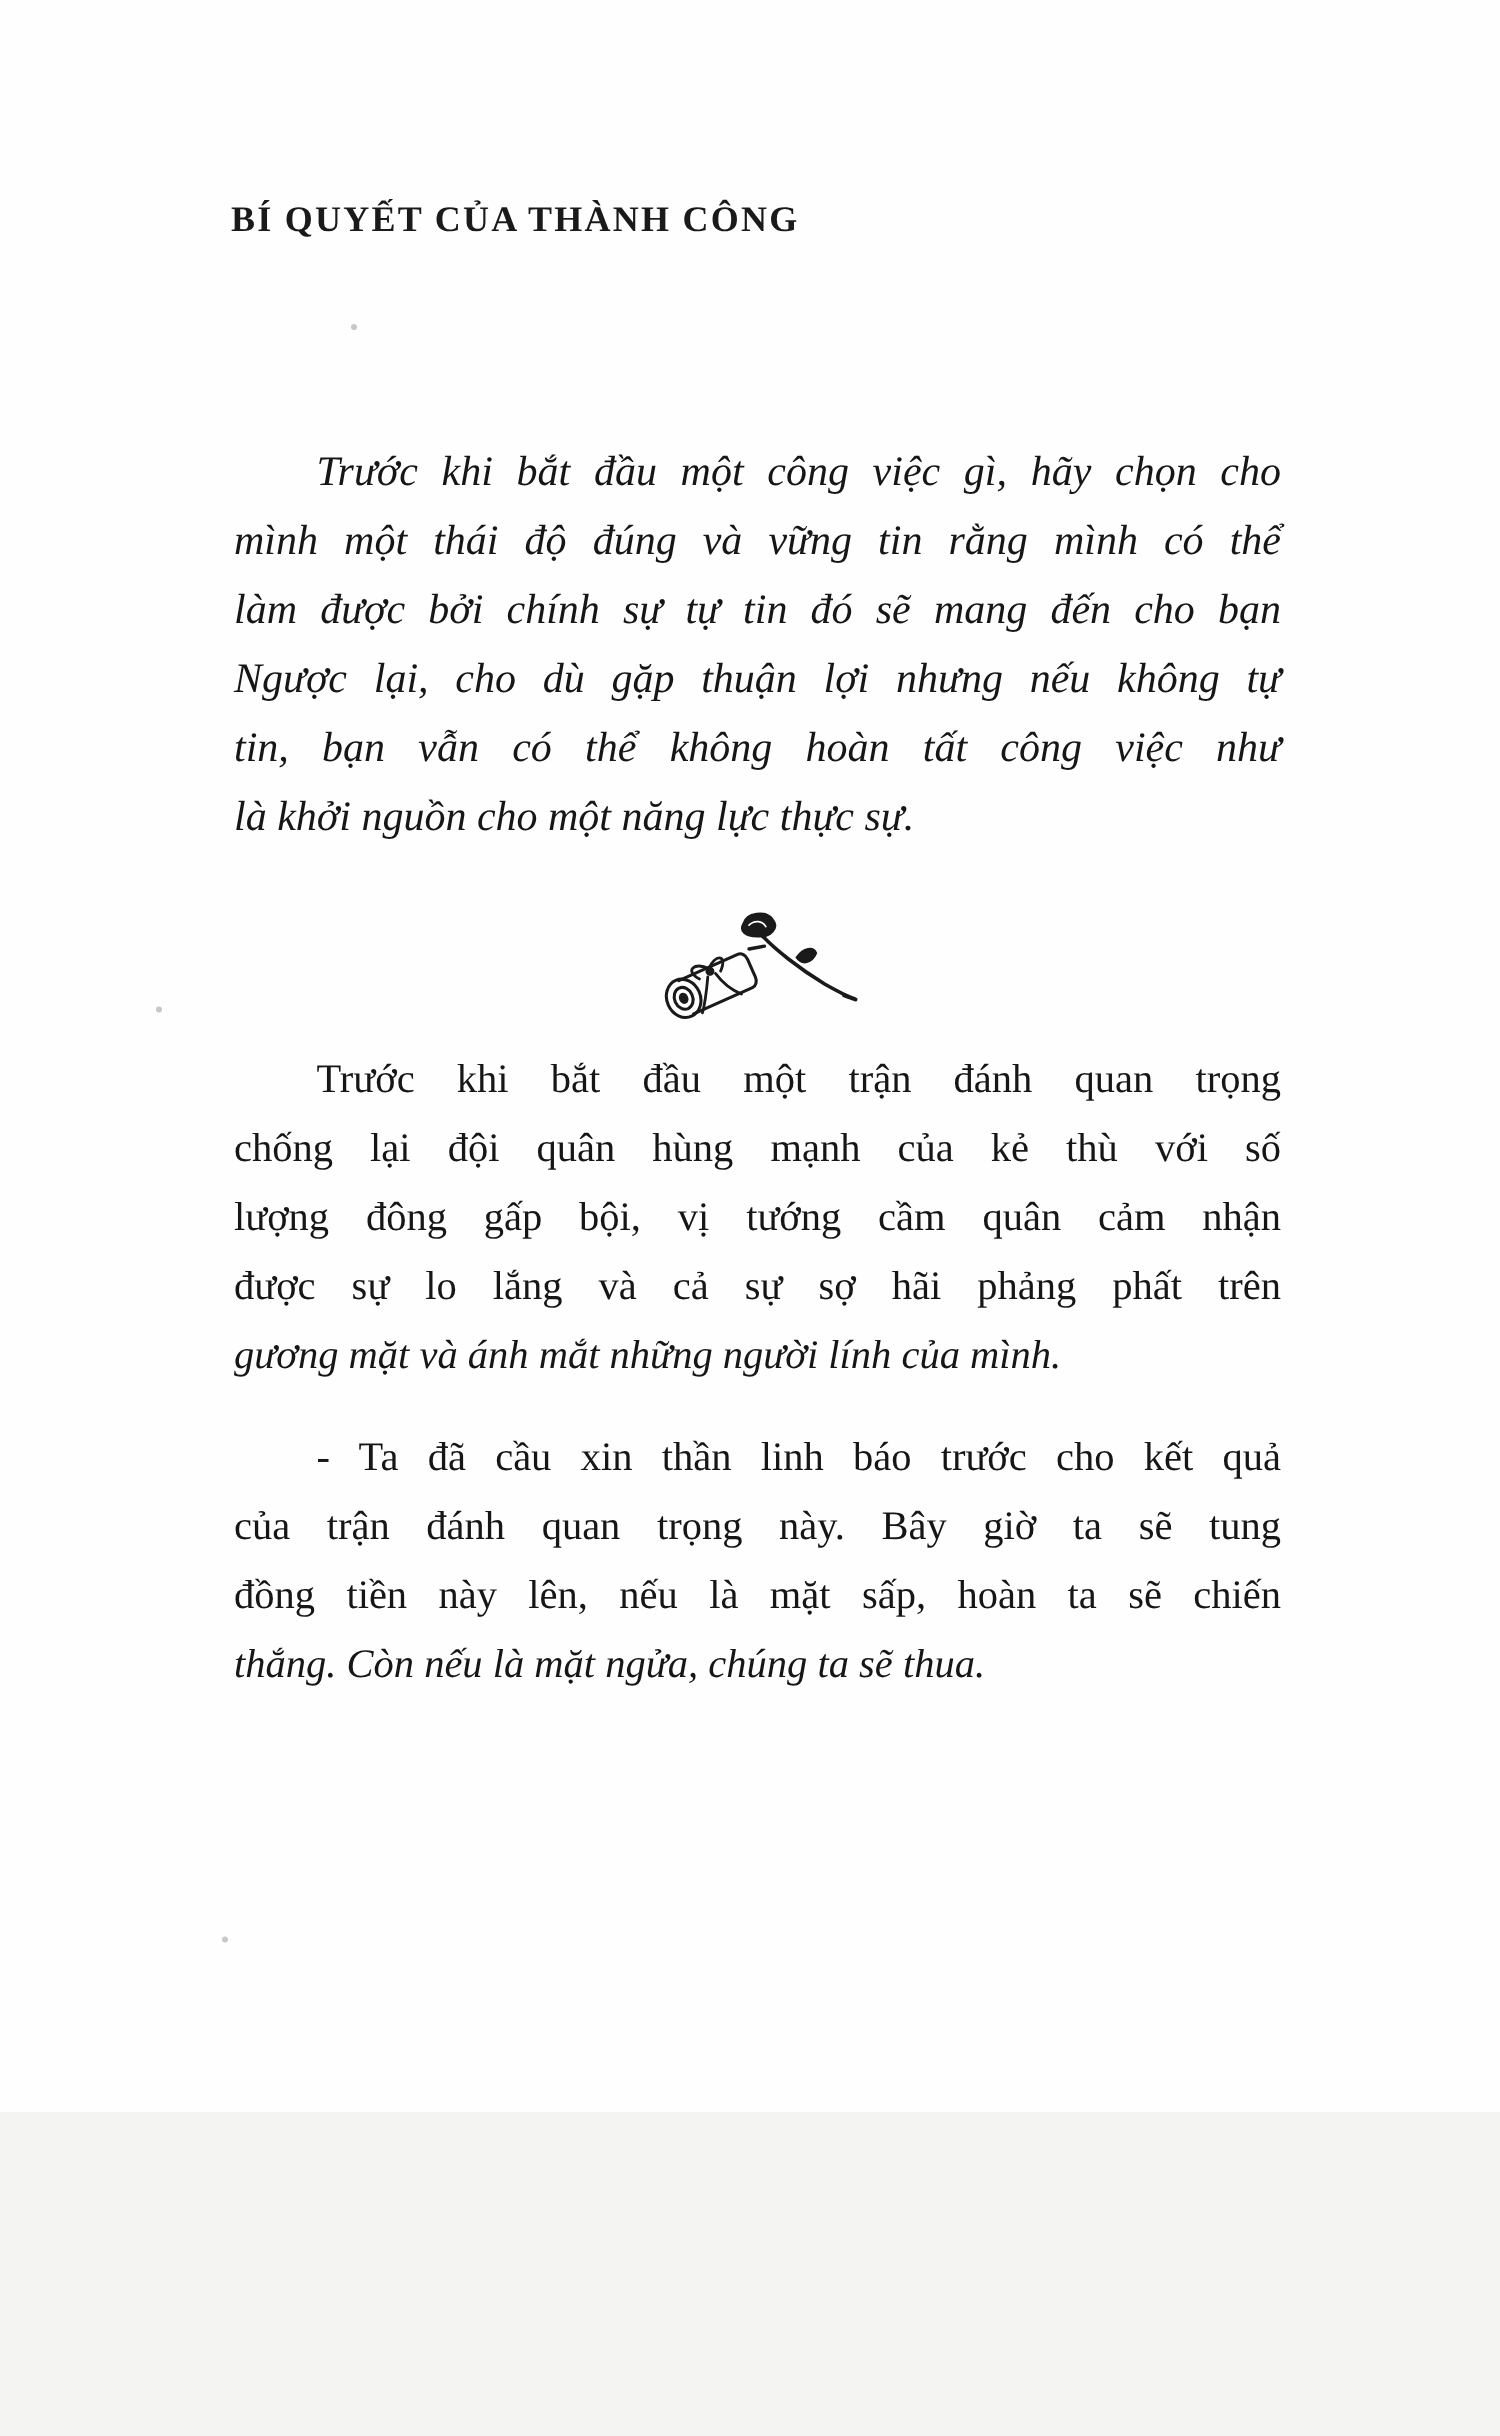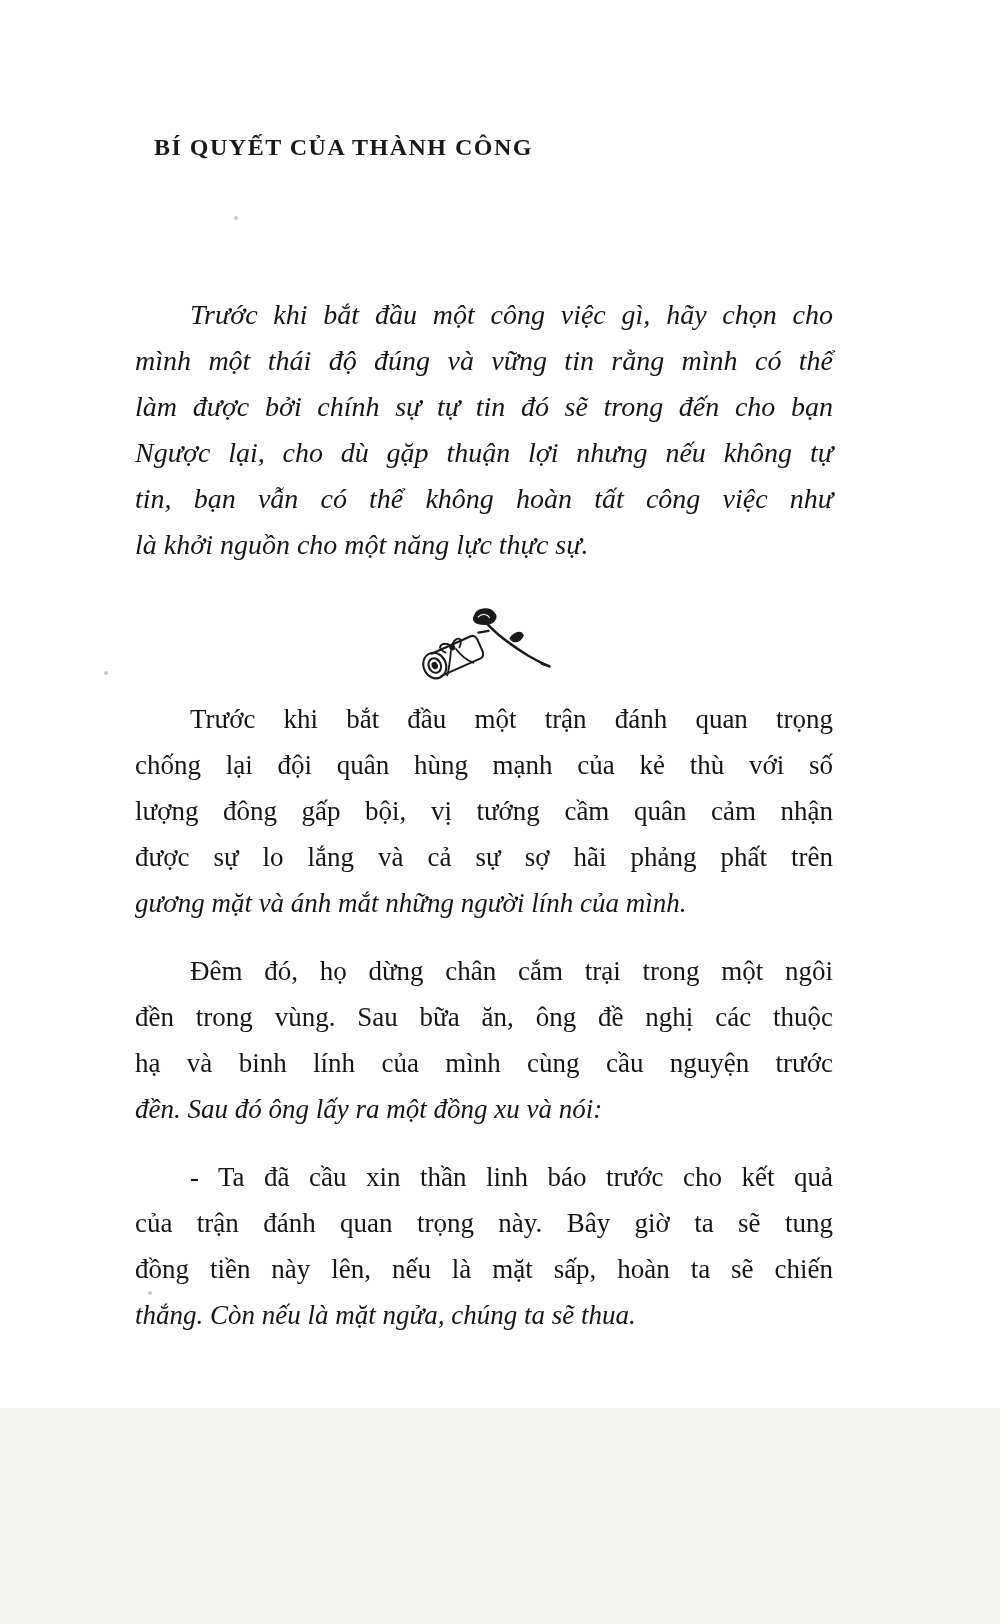--- a/index.html
+++ b/index.html
@@ -22,21 +22,21 @@
     left: 154px;
     top: 130px;
     font-size: 24px;
     line-height: 34px;
     letter-spacing: 1.5px;
     font-weight: 600;
     color: #1a1a1a;
   }
   .content {
     position: absolute;
-    left: 135px;
+    left: 156px;
     top: 292px;
     width: 698px;
   }
   .line {
     font-size: 27px;
     line-height: 46px;
     text-align: justify;
     text-align-last: justify;
     color: #161616;
   }
@@ -76,21 +76,21 @@
 
 <div class="page">
 
   <div class="running-header">BÍ QUYẾT CỦA THÀNH CÔNG</div>
 
   <div class="content">
 
     <div class="quote italic">
         <div class="line first">Trước khi bắt đầu một công việc gì, hãy chọn cho</div>
         <div class="line">mình một thái độ đúng và vững tin rằng mình có thể</div>
-        <div class="line">làm được bởi chính sự tự tin đó sẽ trong đến cho bạn</div>
+        <div class="line">làm được bởi chính sự tự tin đó sẽ mang đến cho bạn</div>
         <div class="line">Ngược lại, cho dù gặp thuận lợi nhưng nếu không tự</div>
         <div class="line">tin, bạn vẫn có thể không hoàn tất công việc như</div>
         <div class="line last">là khởi nguồn cho một năng lực thực sự.</div>
       </div>
 
     <div class="illustration">
       <svg viewBox="0 0 150 80" width="140" height="76">
         <g fill="none" stroke="#1a1a1a" stroke-width="2.2" stroke-linecap="round">
 
           <path d="M66,12 C68,4 82,2 87,9 C92,15 85,22 76,21 C67,21 63,17 66,12 Z" fill="#1a1a1a" stroke-width="1.5"></path>
@@ -122,26 +122,20 @@
 
     <div class="body-paragraphs">
         <div class="paragraph normal">
           <div class="line first">Trước khi bắt đầu một trận đánh quan trọng</div>
           <div class="line">chống lại đội quân hùng mạnh của kẻ thù với số</div>
           <div class="line">lượng đông gấp bội, vị tướng cầm quân cảm nhận</div>
           <div class="line">được sự lo lắng và cả sự sợ hãi phảng phất trên</div>
           <div class="line last">gương mặt và ánh mắt những người lính của mình.</div>
         </div>
         <div class="paragraph normal">
-          <div class="line first">Đêm đó, họ dừng chân cắm trại trong một ngôi</div>
-          <div class="line">đền trong vùng. Sau bữa ăn, ông đề nghị các thuộc</div>
-          <div class="line">hạ và binh lính của mình cùng cầu nguyện trước</div>
-          <div class="line last">đền. Sau đó ông lấy ra một đồng xu và nói:</div>
-        </div>
-        <div class="paragraph normal">
           <div class="line first">- Ta đã cầu xin thần linh báo trước cho kết quả</div>
           <div class="line">của trận đánh quan trọng này. Bây giờ ta sẽ tung</div>
           <div class="line">đồng tiền này lên, nếu là mặt sấp, hoàn ta sẽ chiến</div>
           <div class="line last">thắng. Còn nếu là mặt ngửa, chúng ta sẽ thua.</div>
         </div>
       </div>
 
   </div>
 
   <div class="page-number">14</div>

